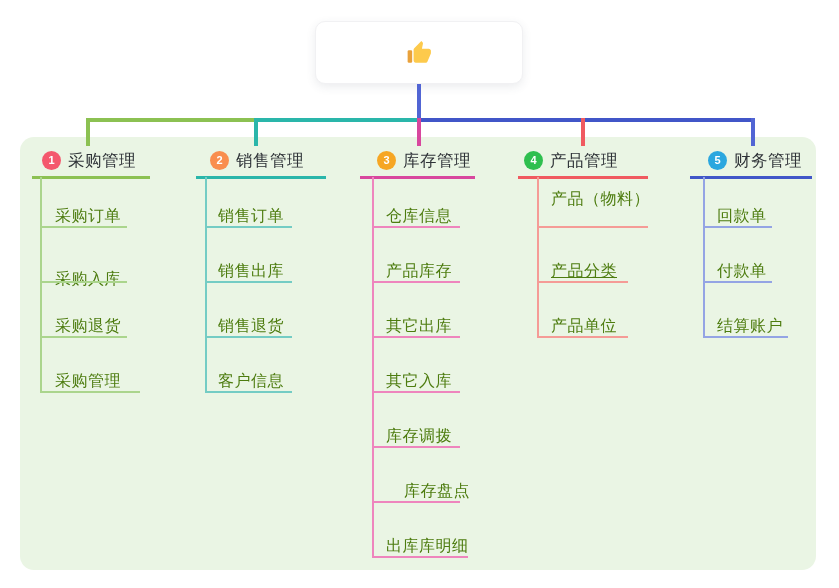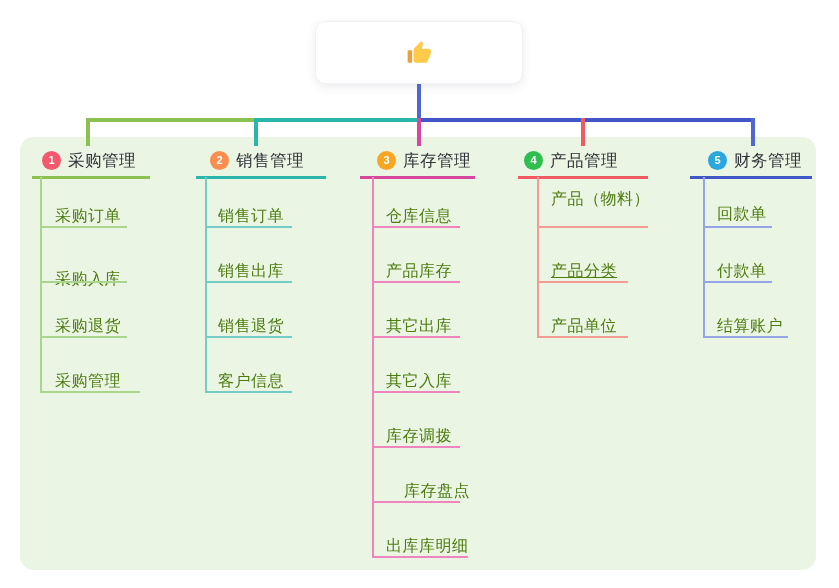--- a/index.html
+++ b/index.html
@@ -150,19 +150,19 @@
 </div>
 
 <div class="branch" style="left:690px;">
   <div>
     <span class="badge" style="left: 18px; background-color: rgb(43, 167, 223);">5</span>
     <span class="branch-label" style="left:44px;">财务管理</span>
   </div>
   <div class="h-underline" style="left: 0px; width: 122px; background-color: rgb(65, 86, 200);"></div>
   <div class="subtree-v" style="left: 13px; height: 161px; background-color: rgb(148, 164, 228);"></div>
 
-  <div class="child-label" style="left:27px;top:57px;font-family:Liberation Mono, monospace;">回款单</div>
+  <div class="child-label" style="left:27px;top:57px;">回款单</div>
   <div class="child-underline" style="left: 13px; top: 76px; width: 69px; background-color: rgb(148, 164, 228);"></div>
   <div class="child-label" style="left:27px;top:112px;">付款单</div>
   <div class="child-underline" style="left: 13px; top: 131px; width: 69px; background-color: rgb(148, 164, 228);"></div>
   <div class="child-label" style="left:27px;top:167px;">结算账户</div>
   <div class="child-underline" style="left: 13px; top: 186px; width: 85px; background-color: rgb(148, 164, 228);"></div>
 </div>
 
 </body></html>

